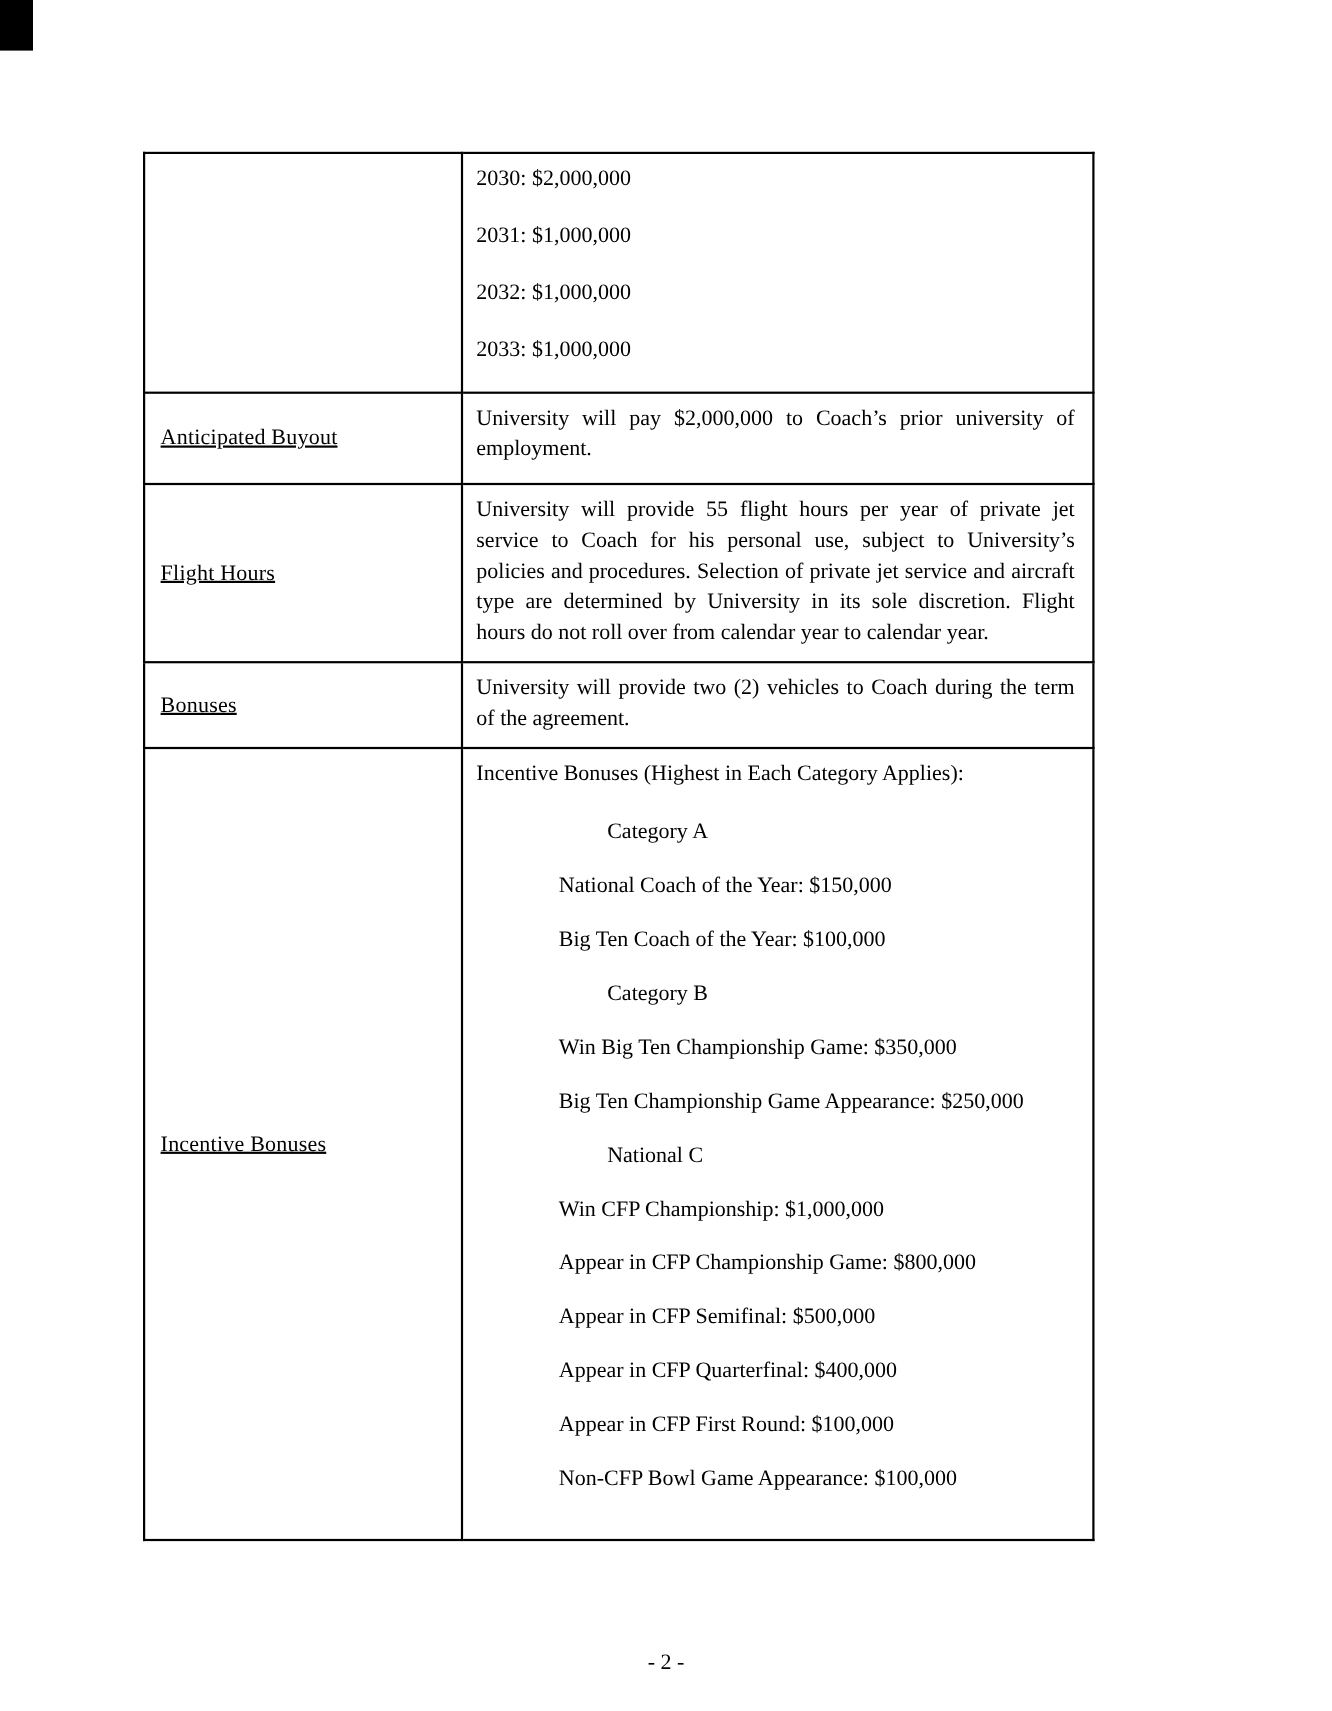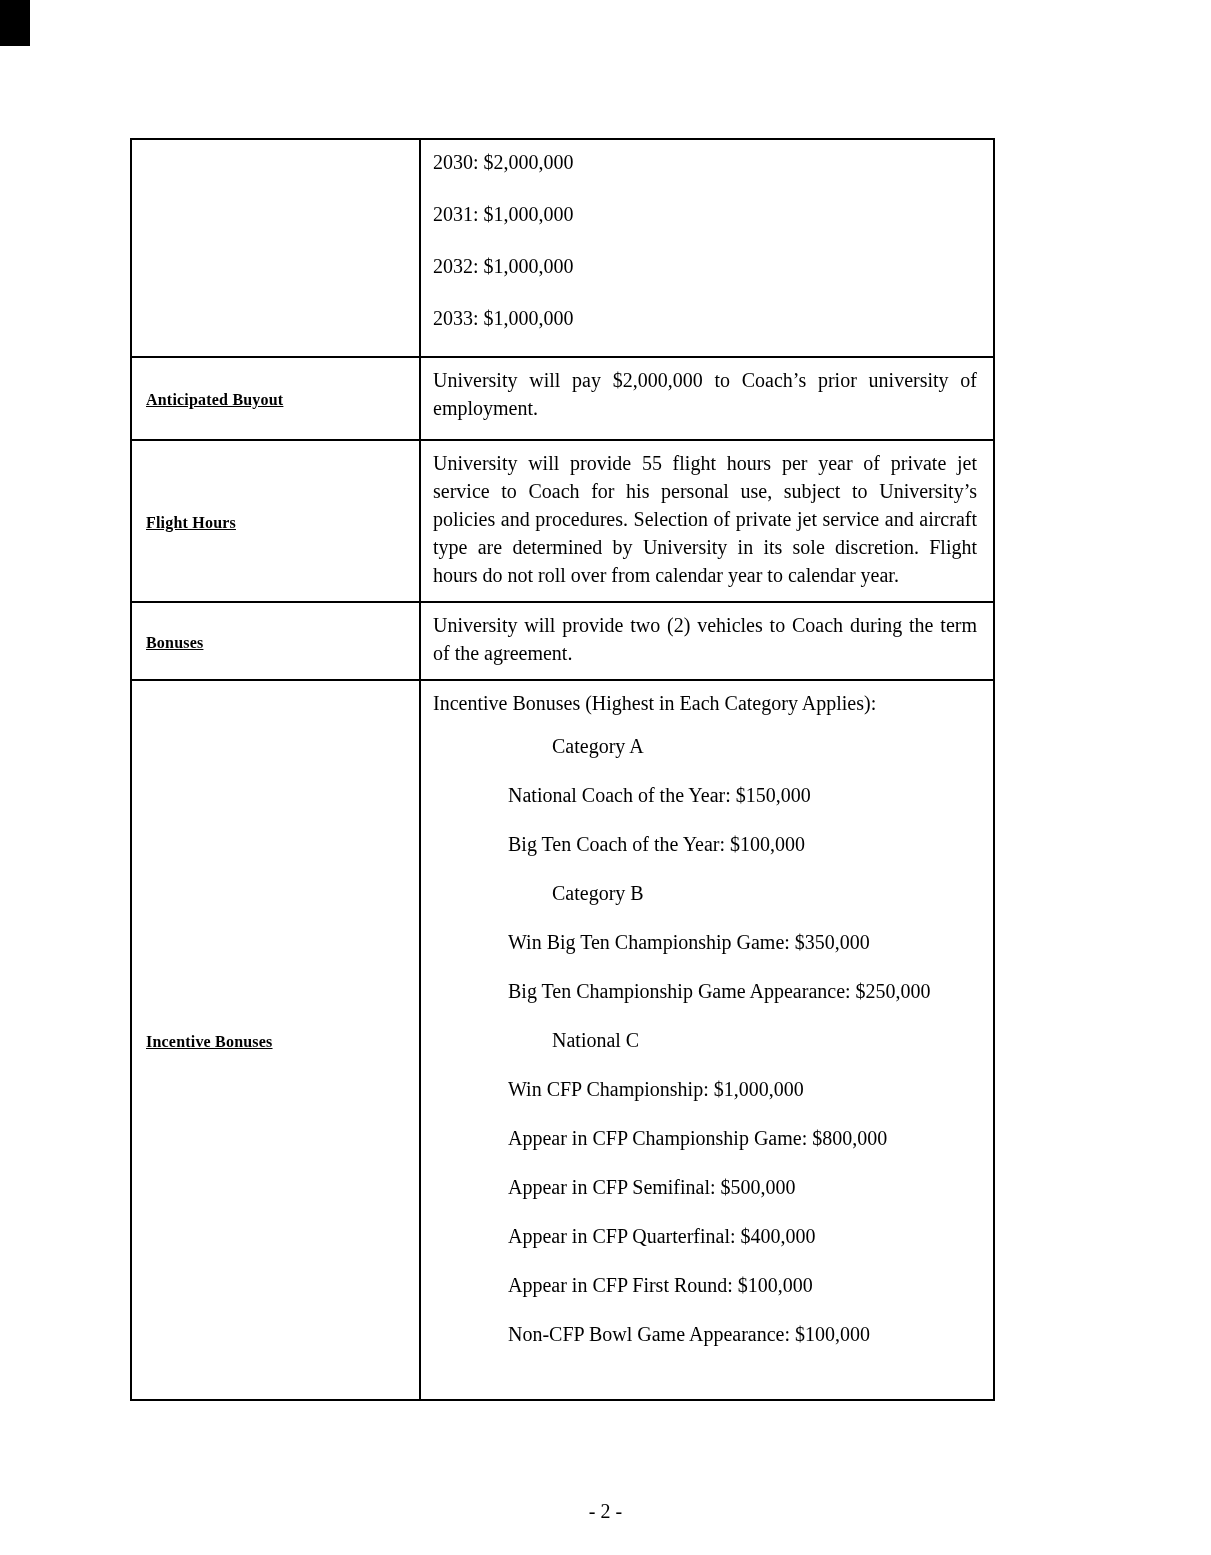--- a/index.html
+++ b/index.html
@@ -38,40 +38,40 @@
   .terms-table tr:nth-child(2) { height: 83px; }
   .terms-table tr:nth-child(3) { height: 162px; }
   .terms-table tr:nth-child(4) { height: 78px; }
   .terms-table tr:nth-child(5) { height: 720px; }
   .label-cell {
     width: 263px;
     vertical-align: middle;
     padding: 6px 10px 6px 14px;
   }
   .label-cell .row-label {
-    font-weight: bold;
+    font-weight: normal;
     text-decoration: underline;
-    font-size: 16px;
+    font-size: 20px;
     letter-spacing: 0.2px;
   }
   .content-cell {
     vertical-align: top;
     padding: 8px 16px 0 12px;
   }
   .content-cell p {
     margin: 0 0 24px 0;
     line-height: 28px;
     font-size: 20px;
   }
   .content-cell p.justify {
     text-align: justify;
     margin-bottom: 0;
   }
   .content-cell p.intro {
-    margin-bottom: 15px;
+    margin-bottom: 25px;
   }
   .content-cell p.category {
     margin-left: 119px;
     margin-bottom: 21px;
   }
   .content-cell p.item {
     margin-left: 75px;
     margin-bottom: 21px;
   }
   .page-number {

